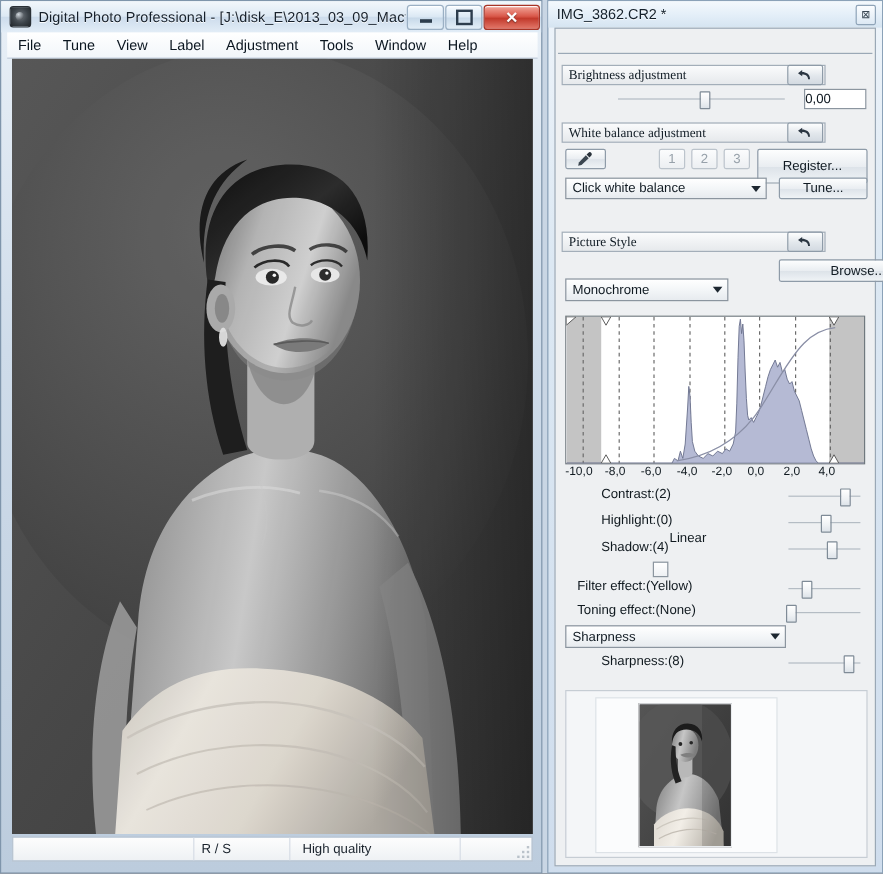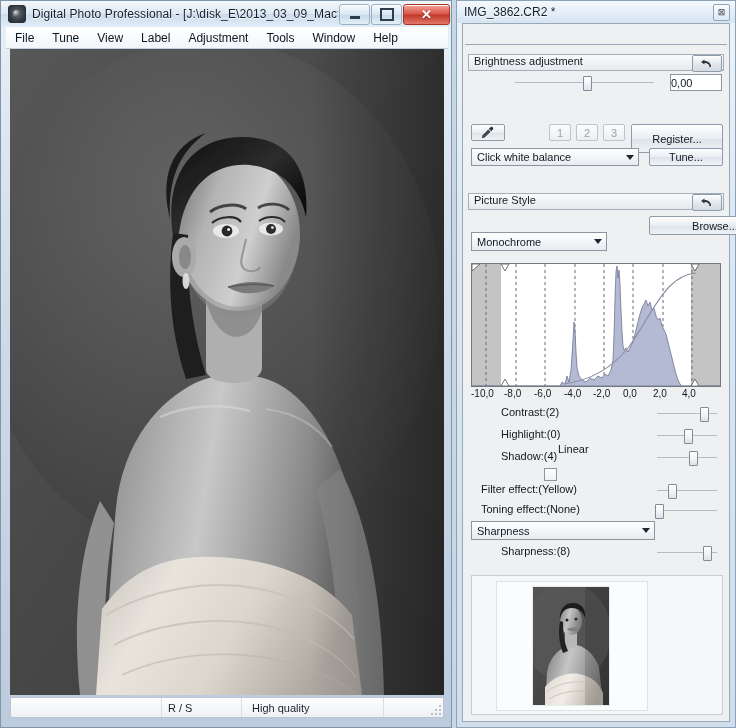--- a/index.html
+++ b/index.html
@@ -137,24 +137,24 @@
   .tab.active{
     height:19px;background:#fbfcfd;border-bottom:1px solid #fbfcfd;
     font-weight:normal;color:#0c1720;z-index:2;
   }
   .tabs-line{
     position:absolute;left:2px;top:20px;width:262px;height:1px;background:#9aa8b6;
   }
 
   
   .grp-header{
-    position:absolute;height:17px;left:5px;width:256px;
+    position:absolute;height:17px;left:5px;width:220px;
     background:linear-gradient(to bottom,#fafbfc,#e6e9ec);
     border:1px solid #a3aeb9;box-sizing:border-box;
-    display:flex;align-items:flex-start;
+    display:flex;align-items:center;font-family:Liberation Serif, serif;
   }
   .grp-header .lbl{font-size:11px;color:#101b24;margin-left:5px;flex:1;}
   .reset-btn{
     width:28px;height:15px;margin-right:1px;
     border:1px solid #8e9ba8;border-radius:2px;
     background:linear-gradient(to bottom,#fdfefe,#e2e7ec 55%,#d3dae1);
     display:flex;align-items:center;justify-content:center;
   }
   .reset-btn svg{display:block;}
 
@@ -407,20 +407,28 @@
         <span class="reset-btn">
           <svg width="14" height="10" viewBox="0 0 14 10">
             <path d="M11 8 C11 3.6 7.5 2 4.5 2 L4.5 0.4 L1 3 L4.5 5.6 L4.5 4 C7 4 9.4 5 9.4 8 Z" fill="#2b3642"></path>
           </svg>
         </span>
       </div>
       <div class="track" style="left:52px;top:58px;width:139px;"></div>
       <div class="thumb" style="left:120px;top:52px;"></div>
       <div class="numbox" style="left:207px;top:50px;width:52px;height:17px;">0,00</div>
 
+      <div class="grp-header" style="top:78px;">
+        <span class="lbl">White balance adjustment</span>
+        <span class="reset-btn">
+          <svg width="14" height="10" viewBox="0 0 14 10">
+            <path d="M11 8 C11 3.6 7.5 2 4.5 2 L4.5 0.4 L1 3 L4.5 5.6 L4.5 4 C7 4 9.4 5 9.4 8 Z" fill="#2b3642"></path>
+          </svg>
+        </span>
+      </div>
       <div class="eyedrop" style="left:8px;top:100px;width:34px;height:17px;">
         <svg width="16" height="13" viewBox="0 0 16 13">
           <path d="M12.6 1.2 C13.4 2 13.4 3 12.6 3.8 L11.2 5.2 L8.8 2.8 L10.2 1.4 C11 0.6 11.9 0.5 12.6 1.2 Z" fill="#2a333c"></path>
           <path d="M8.2 3.4 L10.6 5.8 L4.6 11.6 L1.8 12.2 L2.4 9.4 Z" fill="#3b4650"></path>
         </svg>
       </div>
       <div class="numbtn" style="left:86px;top:100px;width:22px;height:17px;">1</div>
       <div class="numbtn" style="left:113px;top:100px;width:22px;height:17px;">2</div>
       <div class="numbtn" style="left:140px;top:100px;width:22px;height:17px;">3</div>
       <div class="btn" style="left:168px;top:100px;width:92px;height:29px;">Register...</div>

